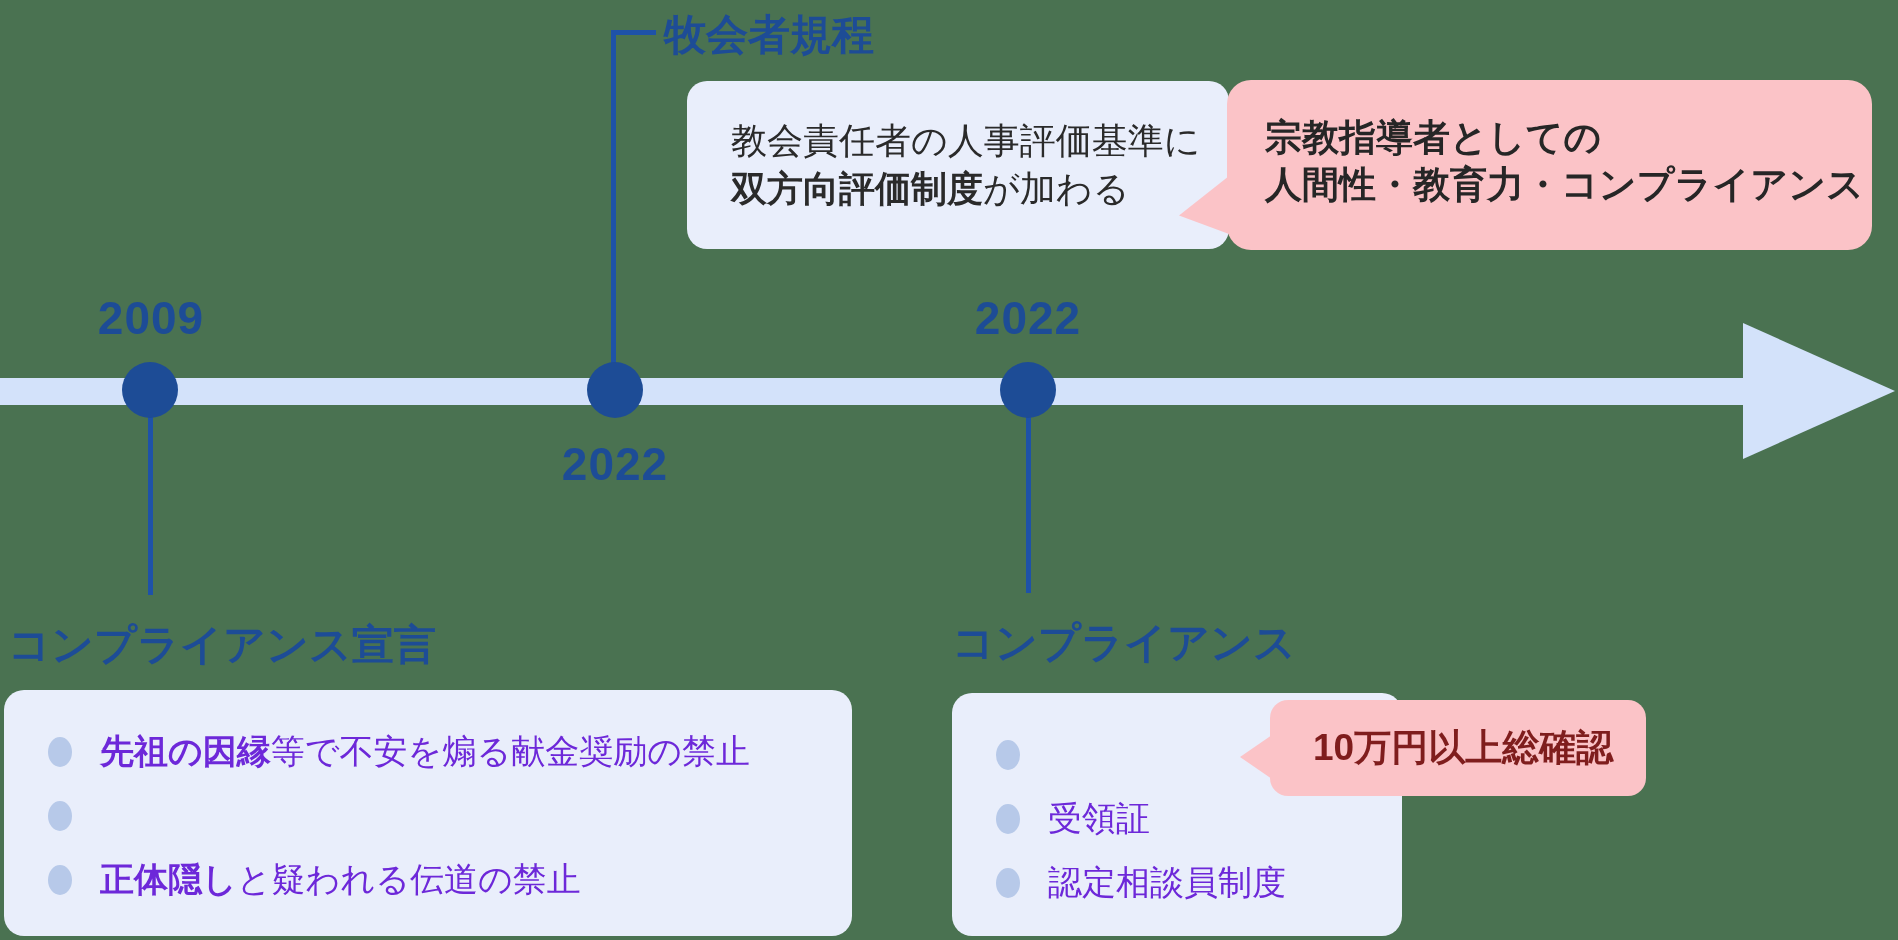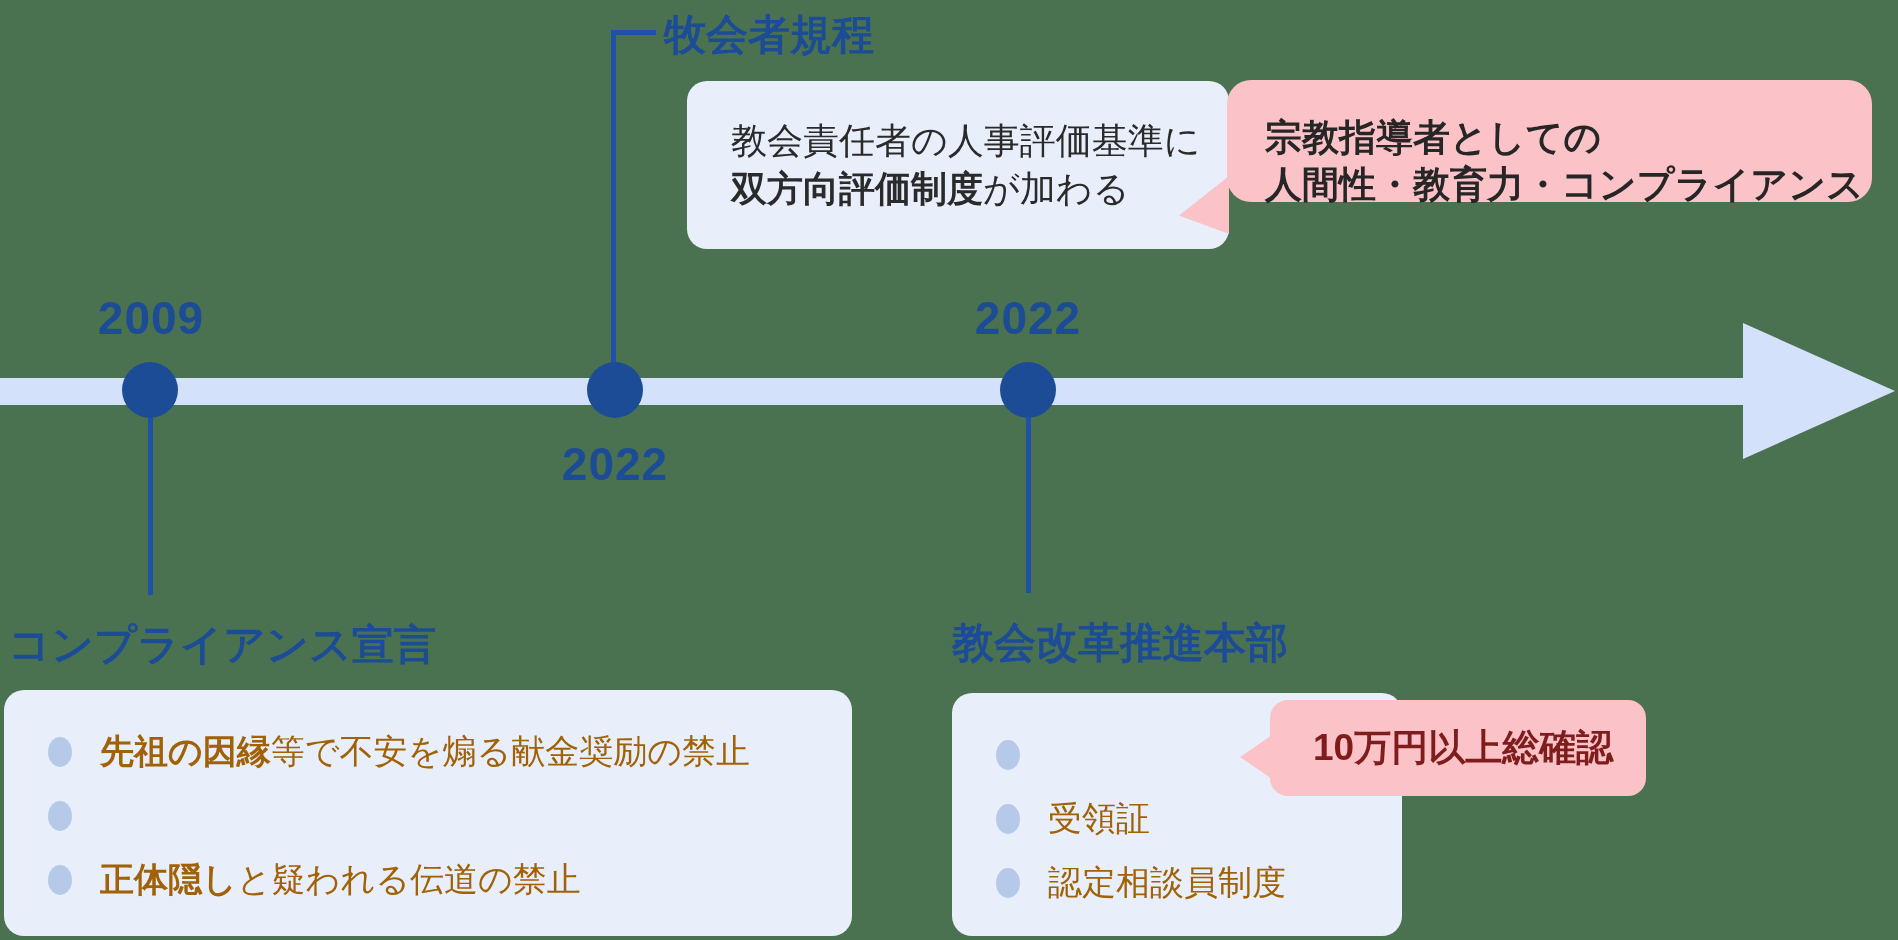--- a/index.html
+++ b/index.html
@@ -23,26 +23,26 @@
   .evlabel{position:absolute;font-size:42px;font-weight:bold;color:#1d4c96;z-index:4;white-space:nowrap;}
 
   
   .card{position:absolute;background:#e9eefb;border-radius:20px;z-index:4;}
   .card-2014{left:687px;top:81px;width:542px;height:168px;padding:36px 0 0 44px;box-sizing:border-box;
     font-size:36px;line-height:48px;color:#2a2a2a;}
   .card-2009{left:4px;top:690px;width:848px;height:246px;padding-top:30px;box-sizing:border-box;}
   .card-2022{left:952px;top:693px;width:450px;height:243px;padding-top:30px;box-sizing:border-box;}
   .row{display:flex;align-items:center;height:64px;}
   .bullet{flex:0 0 auto;width:24px;height:30px;border-radius:50%;background:#b7c9e9;margin-left:44px;margin-right:28px;}
-  .rowtext{font-size:34px;color:#a16207;white-space:nowrap;}
+  .rowtext{font-size:34px;color:#6d28d9;white-space:nowrap;}
   .b{font-weight:bold;}
 
   
   .callout{position:absolute;background:#fbc3c7;z-index:5;box-sizing:border-box;}
-  .callout-top{left:1227px;top:80px;width:645px;height:122px;border-radius:24px;
+  .callout-top{left:1227px;top:80px;width:645px;height:170px;border-radius:24px;
     padding:34px 0 0 38px;font-size:37px;font-weight:bold;line-height:47px;color:#262626;}
   .callout-top-tail{position:absolute;left:1179px;top:176px;width:50px;height:58px;background:#fbc3c7;
     clip-path:polygon(100% 0,100% 100%,0 68%);z-index:5;}
   .callout-low{left:1270px;top:700px;width:376px;height:96px;border-radius:18px;
     font-size:37px;font-weight:bold;line-height:96px;padding-left:43px;color:#7f1d1d;white-space:nowrap;}
   .callout-low-tail{position:absolute;left:1240px;top:735px;width:32px;height:44px;background:#fbc3c7;
     clip-path:polygon(100% 0,100% 100%,0 50%);z-index:5;}
 </style>
 </head>
 <body>
@@ -60,21 +60,21 @@
   <div class="node" style="left:122px;top:362px;"></div>
   <div class="node" style="left:587px;top:362px;"></div>
   <div class="node" style="left:1000px;top:362px;"></div>
 
   <div class="year" style="left:71px;top:291px;">2009</div>
   <div class="year" style="left:535px;top:437px;">2022</div>
   <div class="year" style="left:948px;top:291px;">2022</div>
 
   <div class="evlabel" style="left:8px;top:617px;">コンプライアンス宣言</div>
   <div class="evlabel" style="left:664px;top:7px;">牧会者規程</div>
-  <div class="evlabel" style="left:952px;top:615px;">教会改革推進本部</div>
+  <div class="evlabel" style="left:952px;top:615px;">コンプライアンス</div>
 
   <div class="card card-2014">
     <div><span>教会責任者の人事評価基準に</span></div>
     <div><span class="b">双方向評価制度</span><span>が加わる</span></div>
   </div>
 
   <div class="callout-top-tail"></div>
   <div class="callout callout-top">
     <div>宗教指導者としての</div>
     <div>人間性・教育力・コンプライアンス</div>

